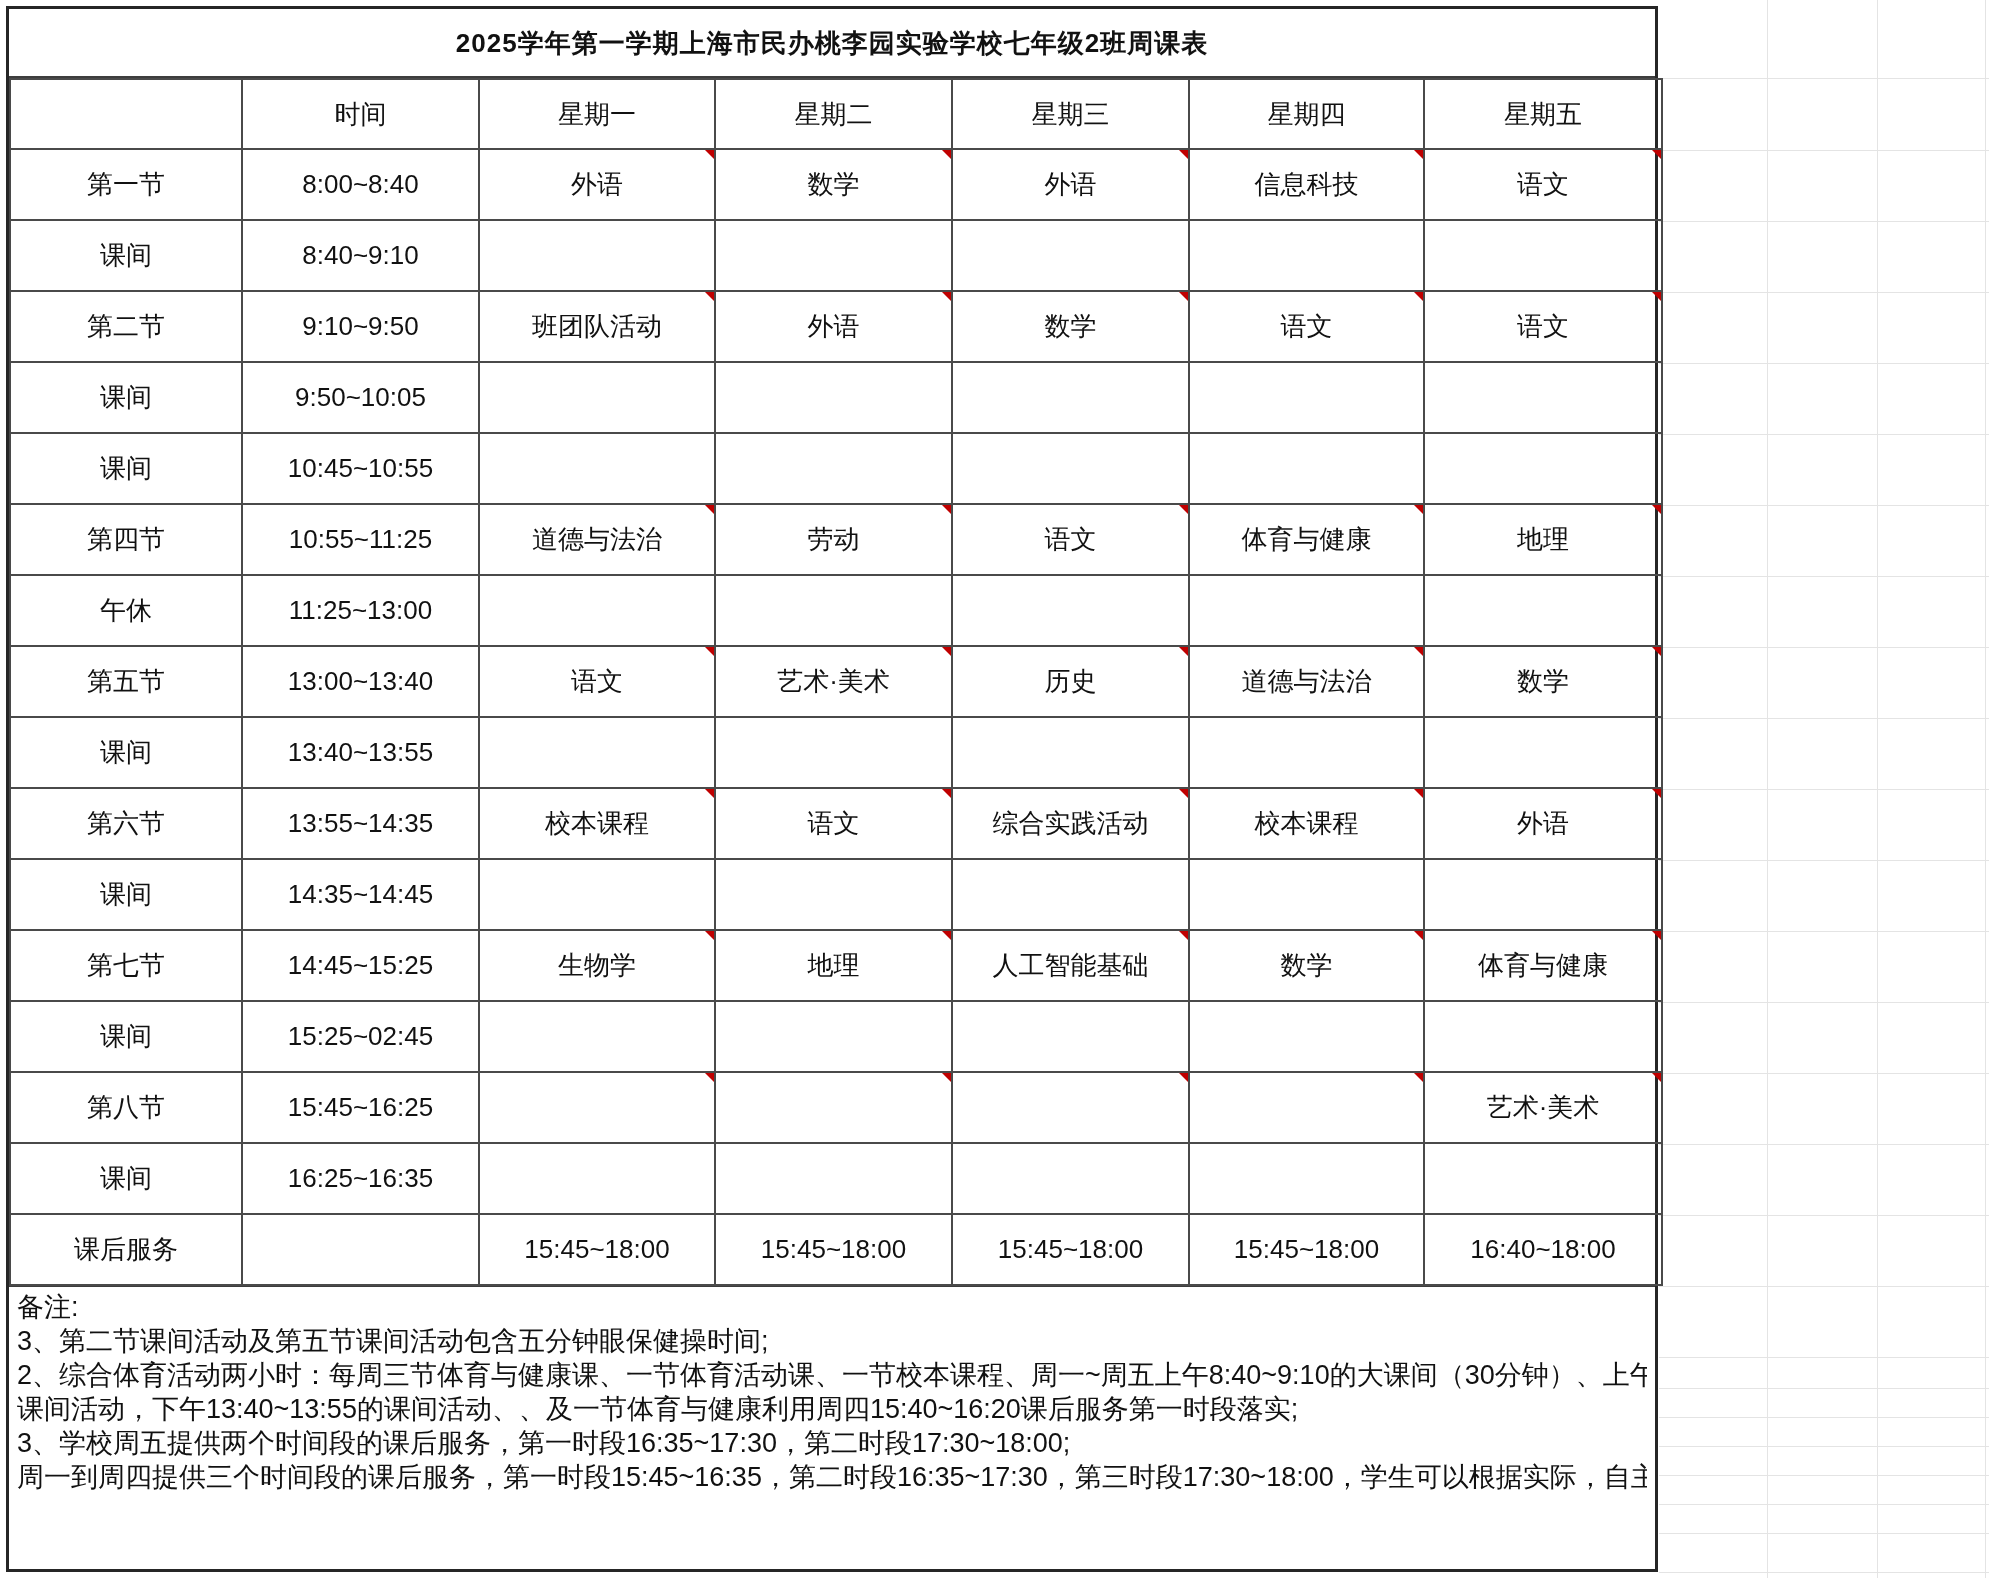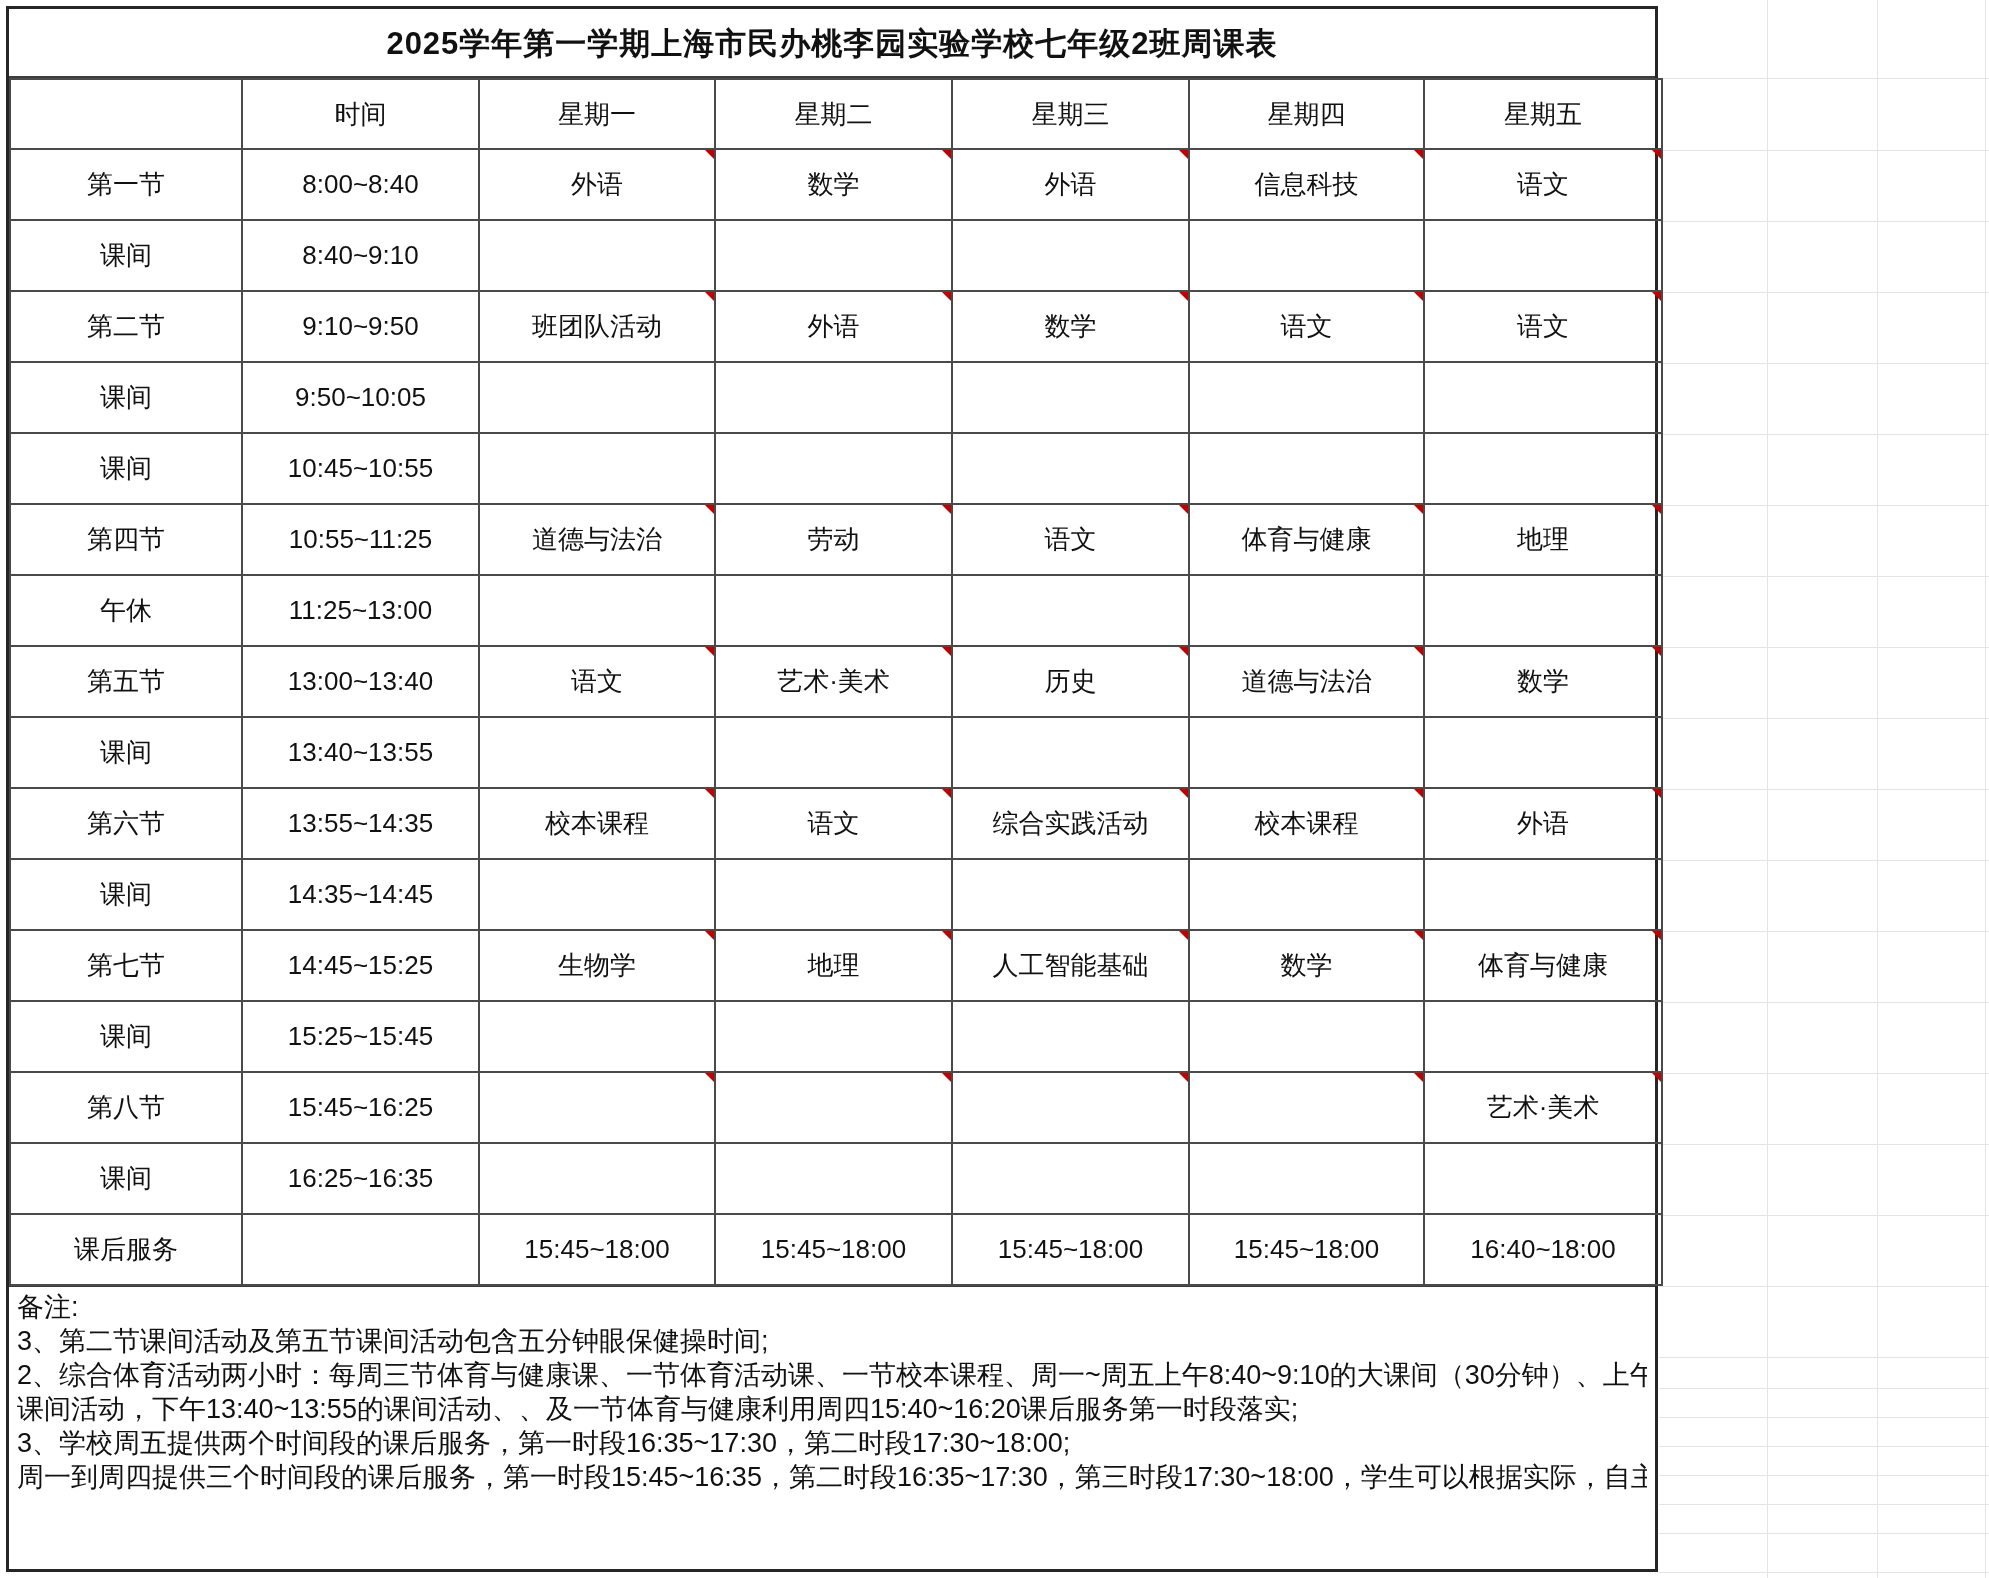--- a/index.html
+++ b/index.html
@@ -12,21 +12,21 @@
   .gl{position:absolute;background:#e4e4e4;}
   .gl.v{width:1px;top:0;height:1578px;}
   .gl.h{height:1px;left:1659px;width:330px;}
 
   .sheet{
     position:absolute;left:6px;top:6px;width:1652px;height:1566px;
     border:3px solid #262626;box-sizing:border-box;background:#fff;
   }
   .title-cell{
     height:69px;line-height:69px;text-align:center;
-    font-size:31px;font-weight:600;letter-spacing:1px;
+    font-size:26px;font-weight:600;letter-spacing:1px;
     border-bottom:2px solid #3d3d3d;box-sizing:border-box;
     white-space:nowrap;overflow:hidden;
   }
   table.tt{
     border-collapse:collapse;table-layout:fixed;width:100%;
   }
   table.tt th,table.tt td{
     border:2px solid #4a4a4a;box-sizing:border-box;
     text-align:center;vertical-align:middle;
     font-size:26px;font-weight:400;padding:0;position:relative;
@@ -209,21 +209,21 @@
           <td>第七节</td>
           <td>14:45~15:25</td>
           <td>生物学<span class="cm" style="border-top-color: rgb(192, 0, 0);"></span></td>
           <td>地理<span class="cm" style="border-top-color: rgb(192, 0, 0);"></span></td>
           <td>人工智能基础<span class="cm" style="border-top-color: rgb(192, 0, 0);"></span></td>
           <td>数学<span class="cm" style="border-top-color: rgb(192, 0, 0);"></span></td>
           <td>体育与健康<span class="cm" style="border-top-color: rgb(192, 0, 0);"></span></td>
         </tr>
         <tr>
           <td>课间</td>
-          <td>15:25~15:45</td>
+          <td>15:25~02:45</td>
           <td></td>
           <td></td>
           <td></td>
           <td></td>
           <td></td>
         </tr>
         <tr>
           <td>第八节</td>
           <td>15:45~16:25</td>
           <td>

